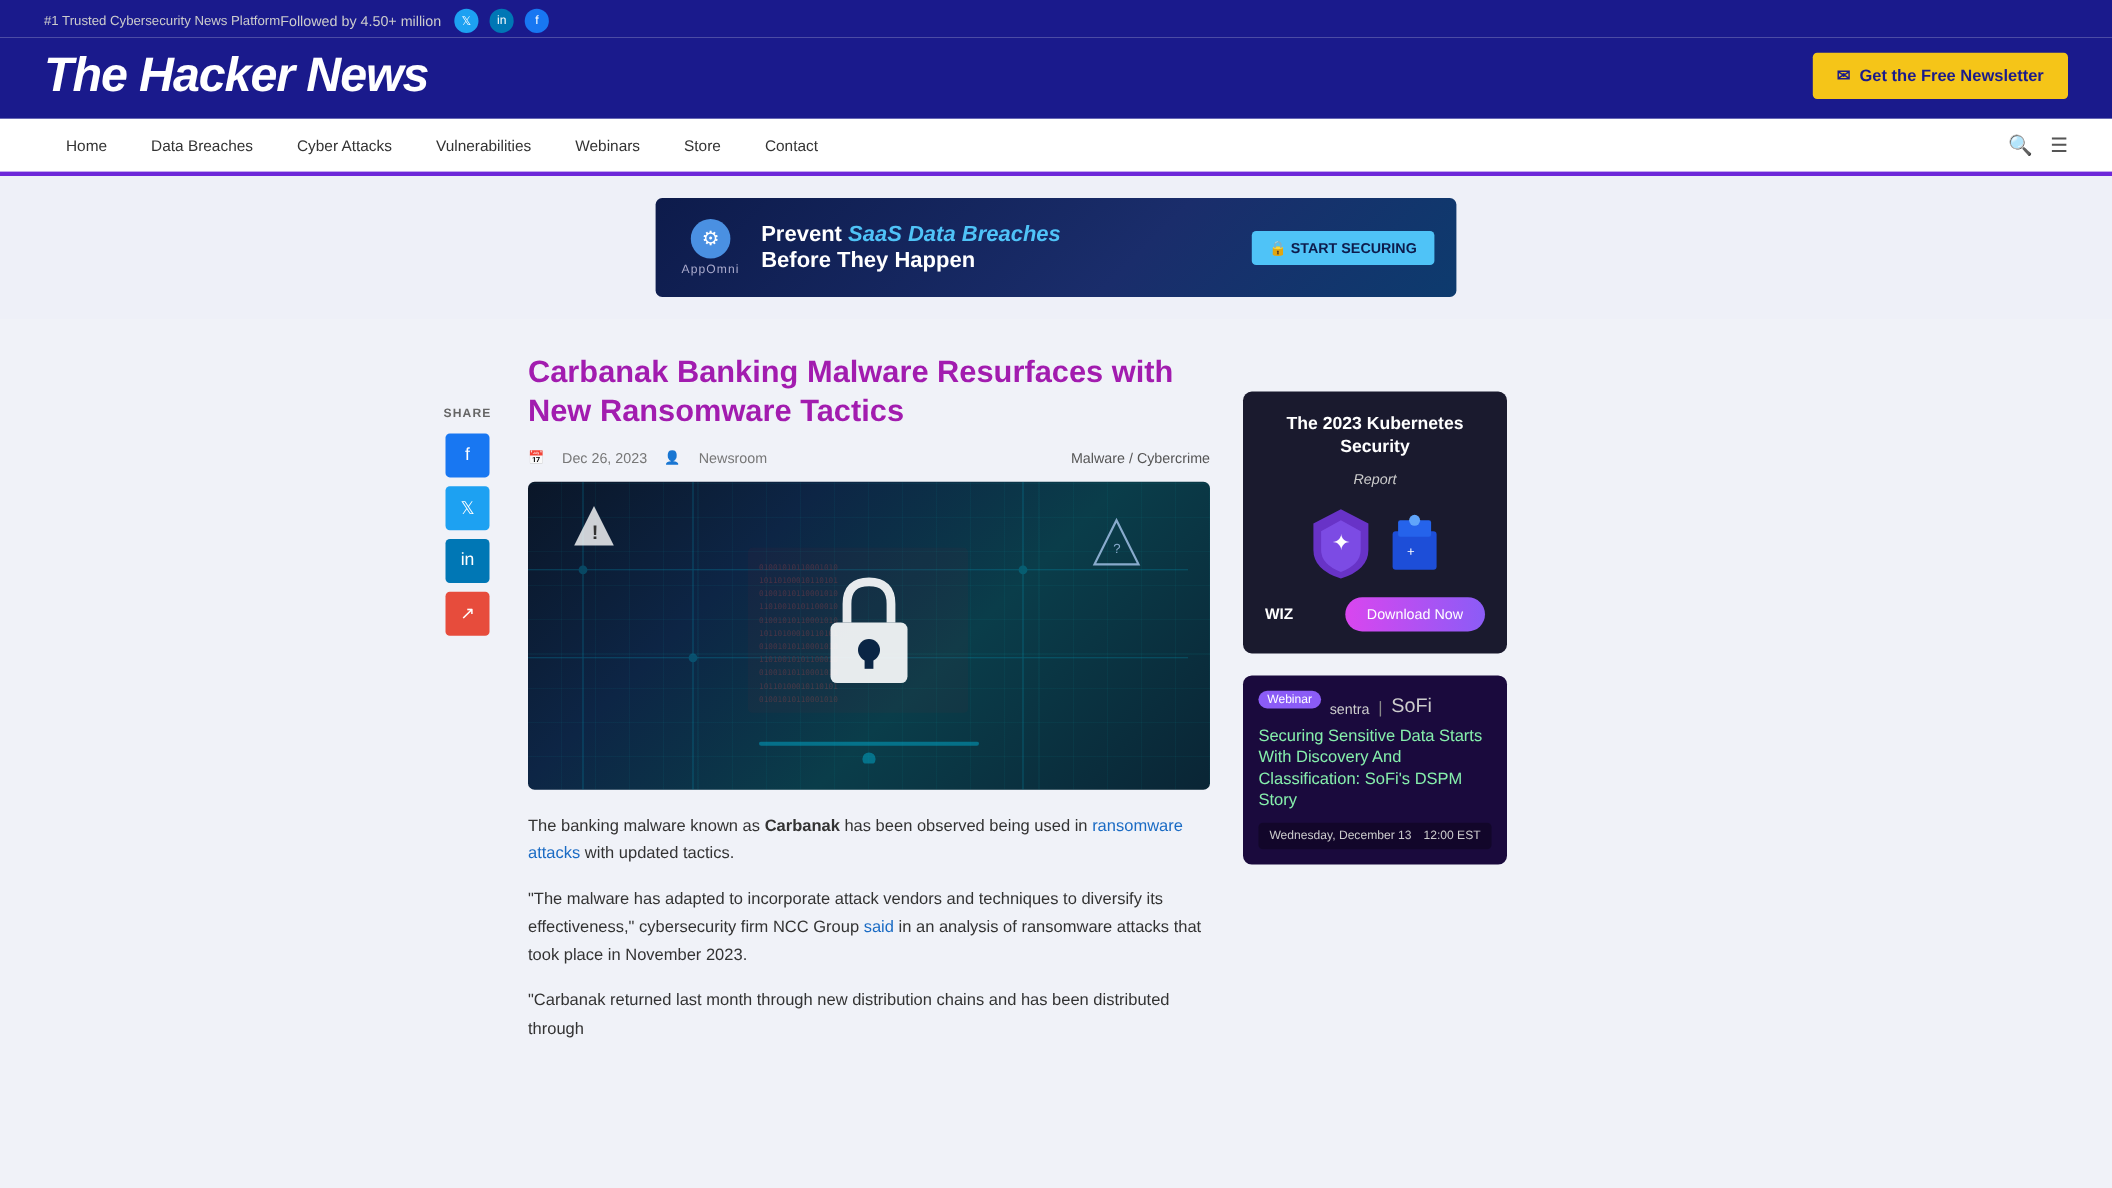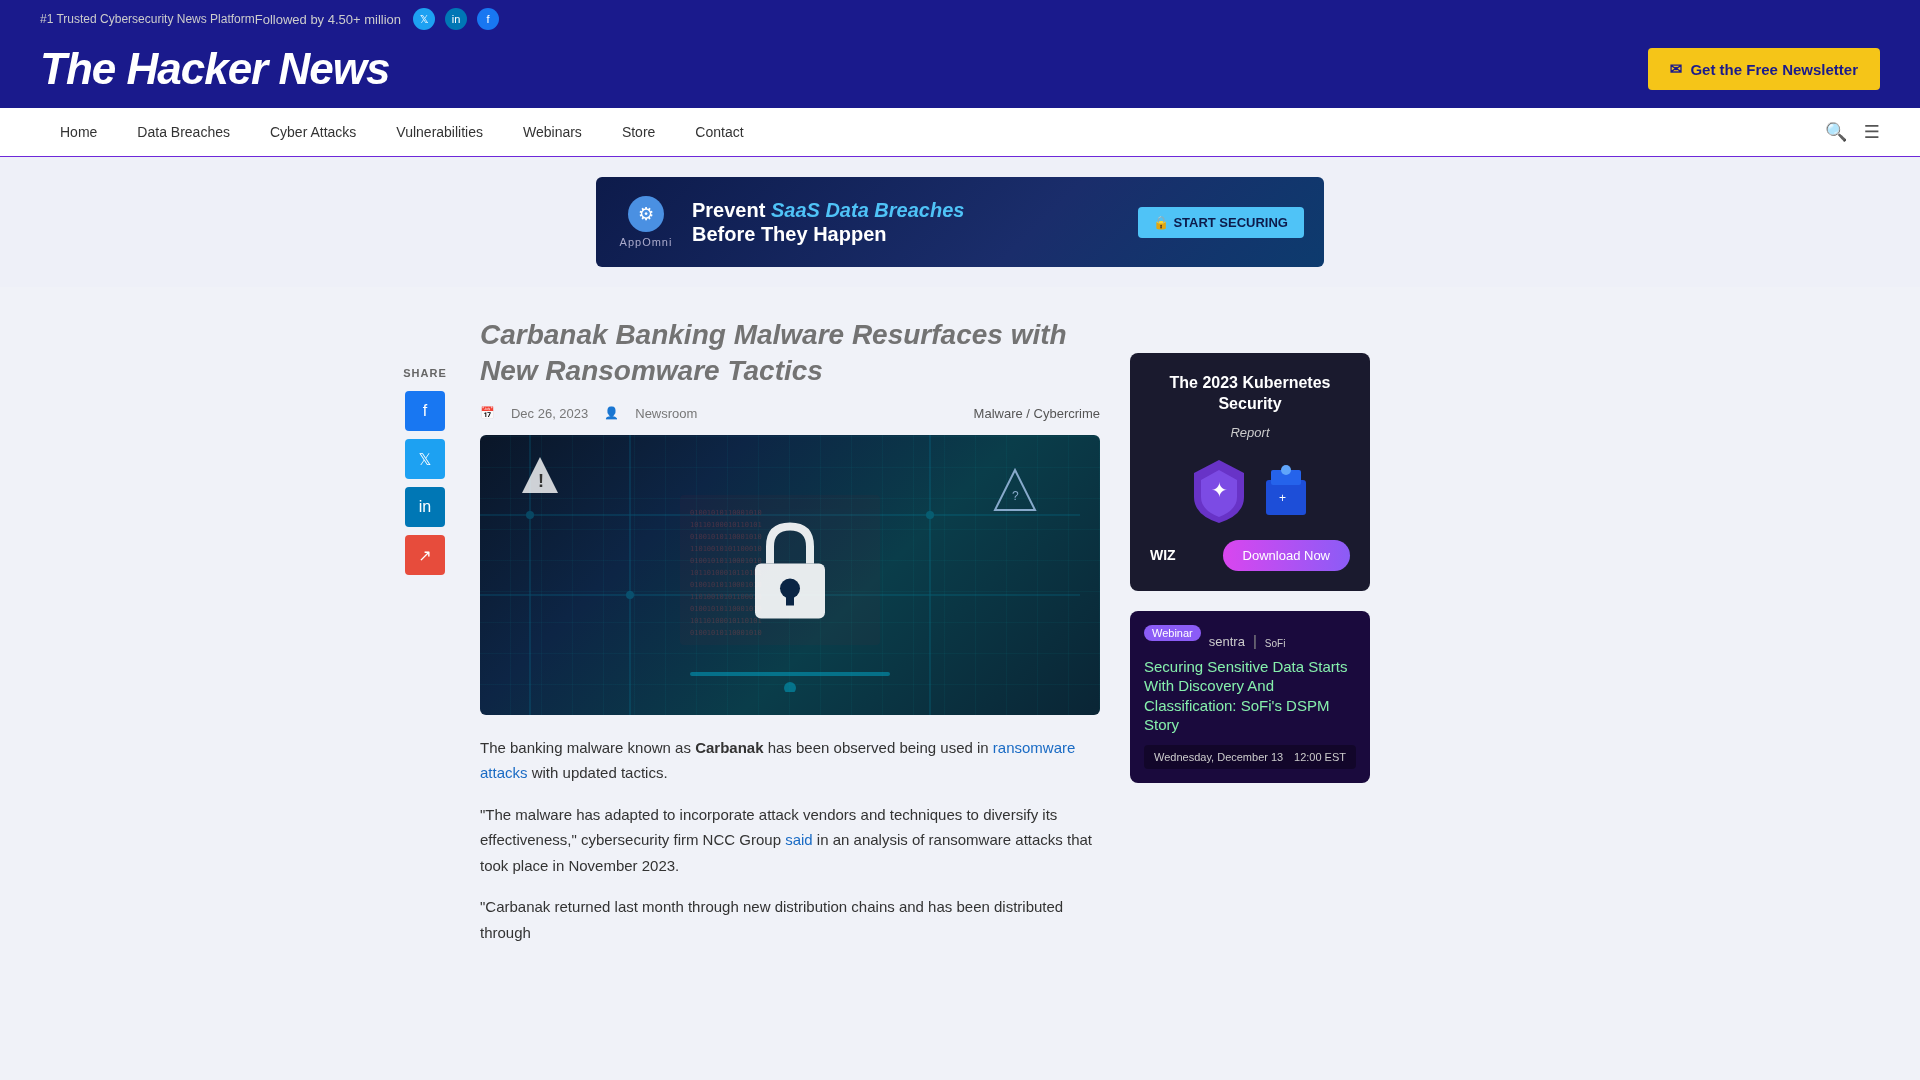--- a/index.html
+++ b/index.html
@@ -67,21 +67,21 @@
       border-radius: 4px;
       cursor: pointer;
       display: flex;
       align-items: center;
       gap: 8px;
     }
 
     
     .nav-bar {
       background: white;
-      border-bottom: 1px solid #6d28d9;
+      border-bottom: 4px solid #6d28d9;
       display: flex;
       align-items: center;
       padding: 0 40px;
     }
     .nav-links {
       display: flex;
       gap: 0;
       flex: 1;
     }
     .nav-link {
@@ -204,24 +204,23 @@
     .share-other { background: #e74c3c; }
 
     
     .article-main {
       flex: 1;
       max-width: 620px;
     }
     .article-title {
       font-size: 28px;
       font-weight: bold;
-      color: #737373;
+      color: #a21caf;
       line-height: 1.3;
       margin-bottom: 16px;
-      font-style: italic;
     }
     .article-meta {
       display: flex;
       align-items: center;
       justify-content: space-between;
       margin-bottom: 14px;
       font-size: 13px;
       color: #777;
     }
     .article-meta-left {
@@ -582,21 +581,21 @@
           <button class="sidebar-ad-cta">Download Now</button>
         </div>
       </div>
     </div>
 
     <div class="sidebar-ad-2">
       <div class="sidebar-ad-2-header">
         <span class="webinar-badge">Webinar</span>
         <span style="color:#ccc;font-size:13px;">sentra</span>
         <span style="color:#888;">|</span>
-        <span style="color:#ccc;font-size:10px;">SoFi</span>
+        <span style="color:#ccc;font-size:18px;">SoFi</span>
       </div>
       <div class="sidebar-ad-2-title">Securing Sensitive Data Starts With Discovery And Classification: SoFi's DSPM Story</div>
       <div class="sidebar-ad-2-footer">
         <span class="sidebar-ad-2-date">Wednesday, December 13</span>
         <span class="sidebar-ad-2-time">12:00 EST</span>
       </div>
     </div>
 
 
   </div>

